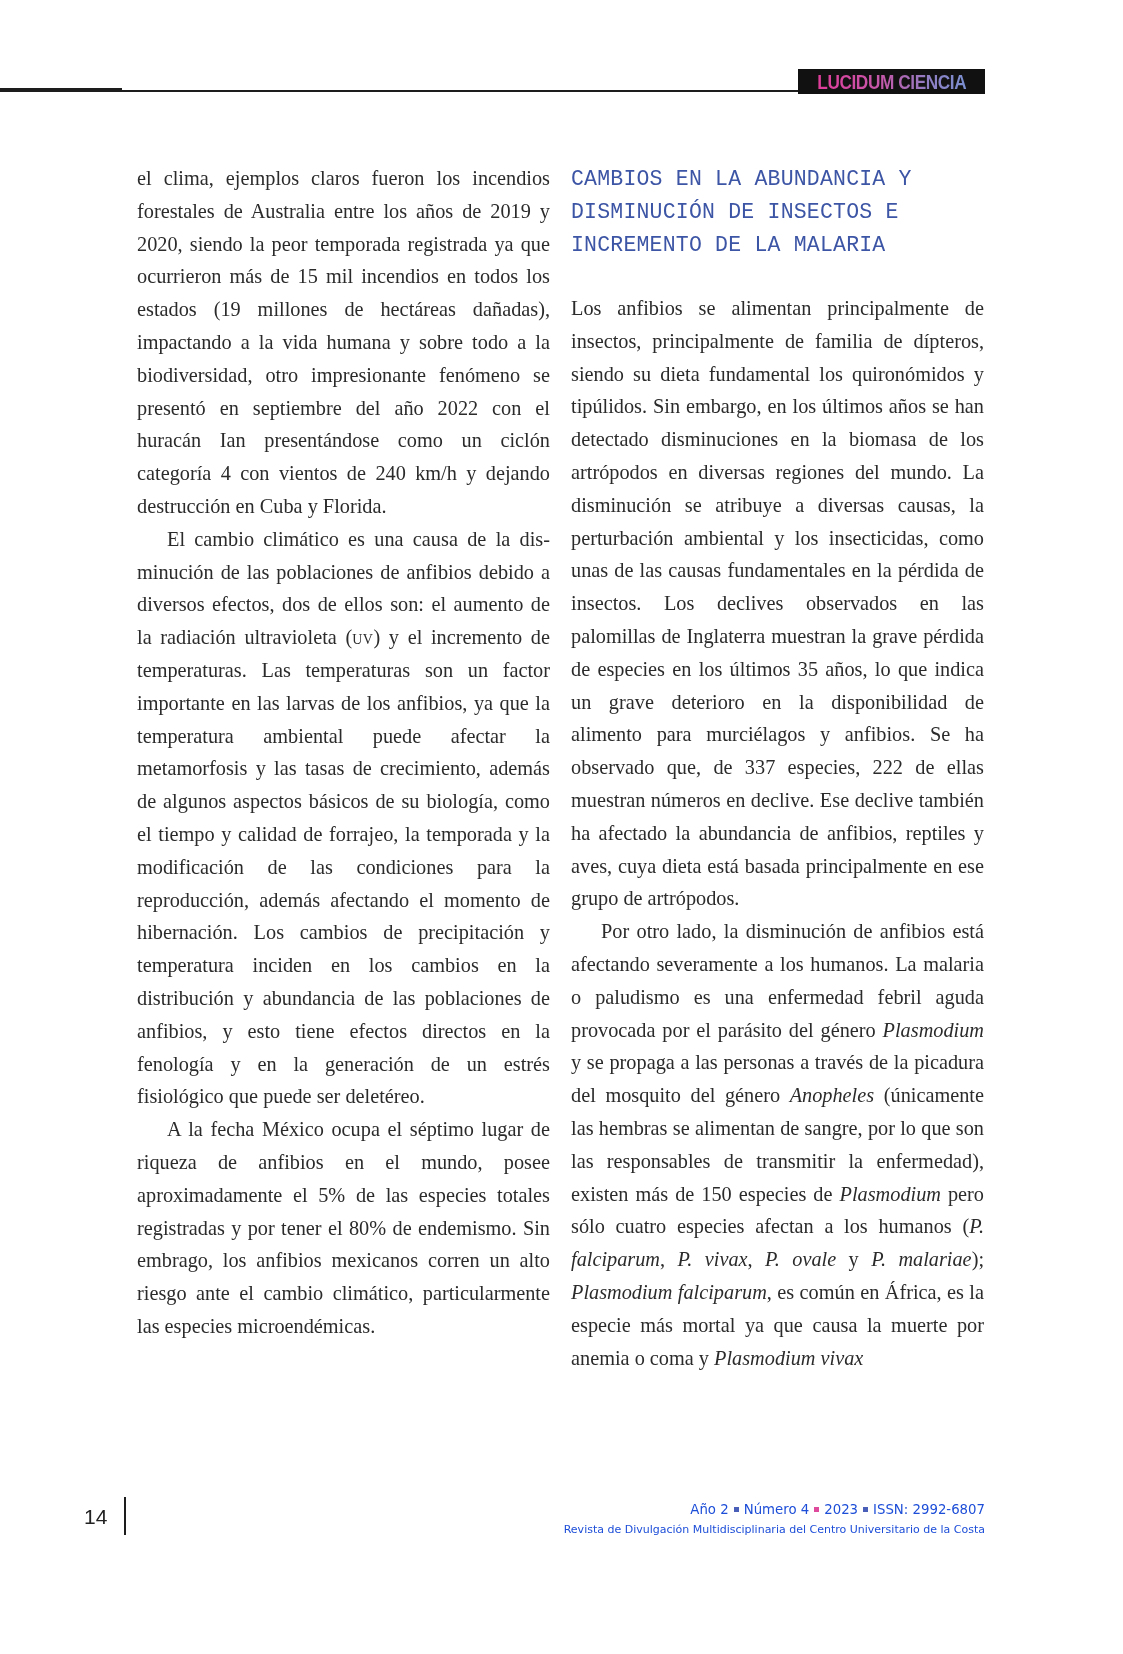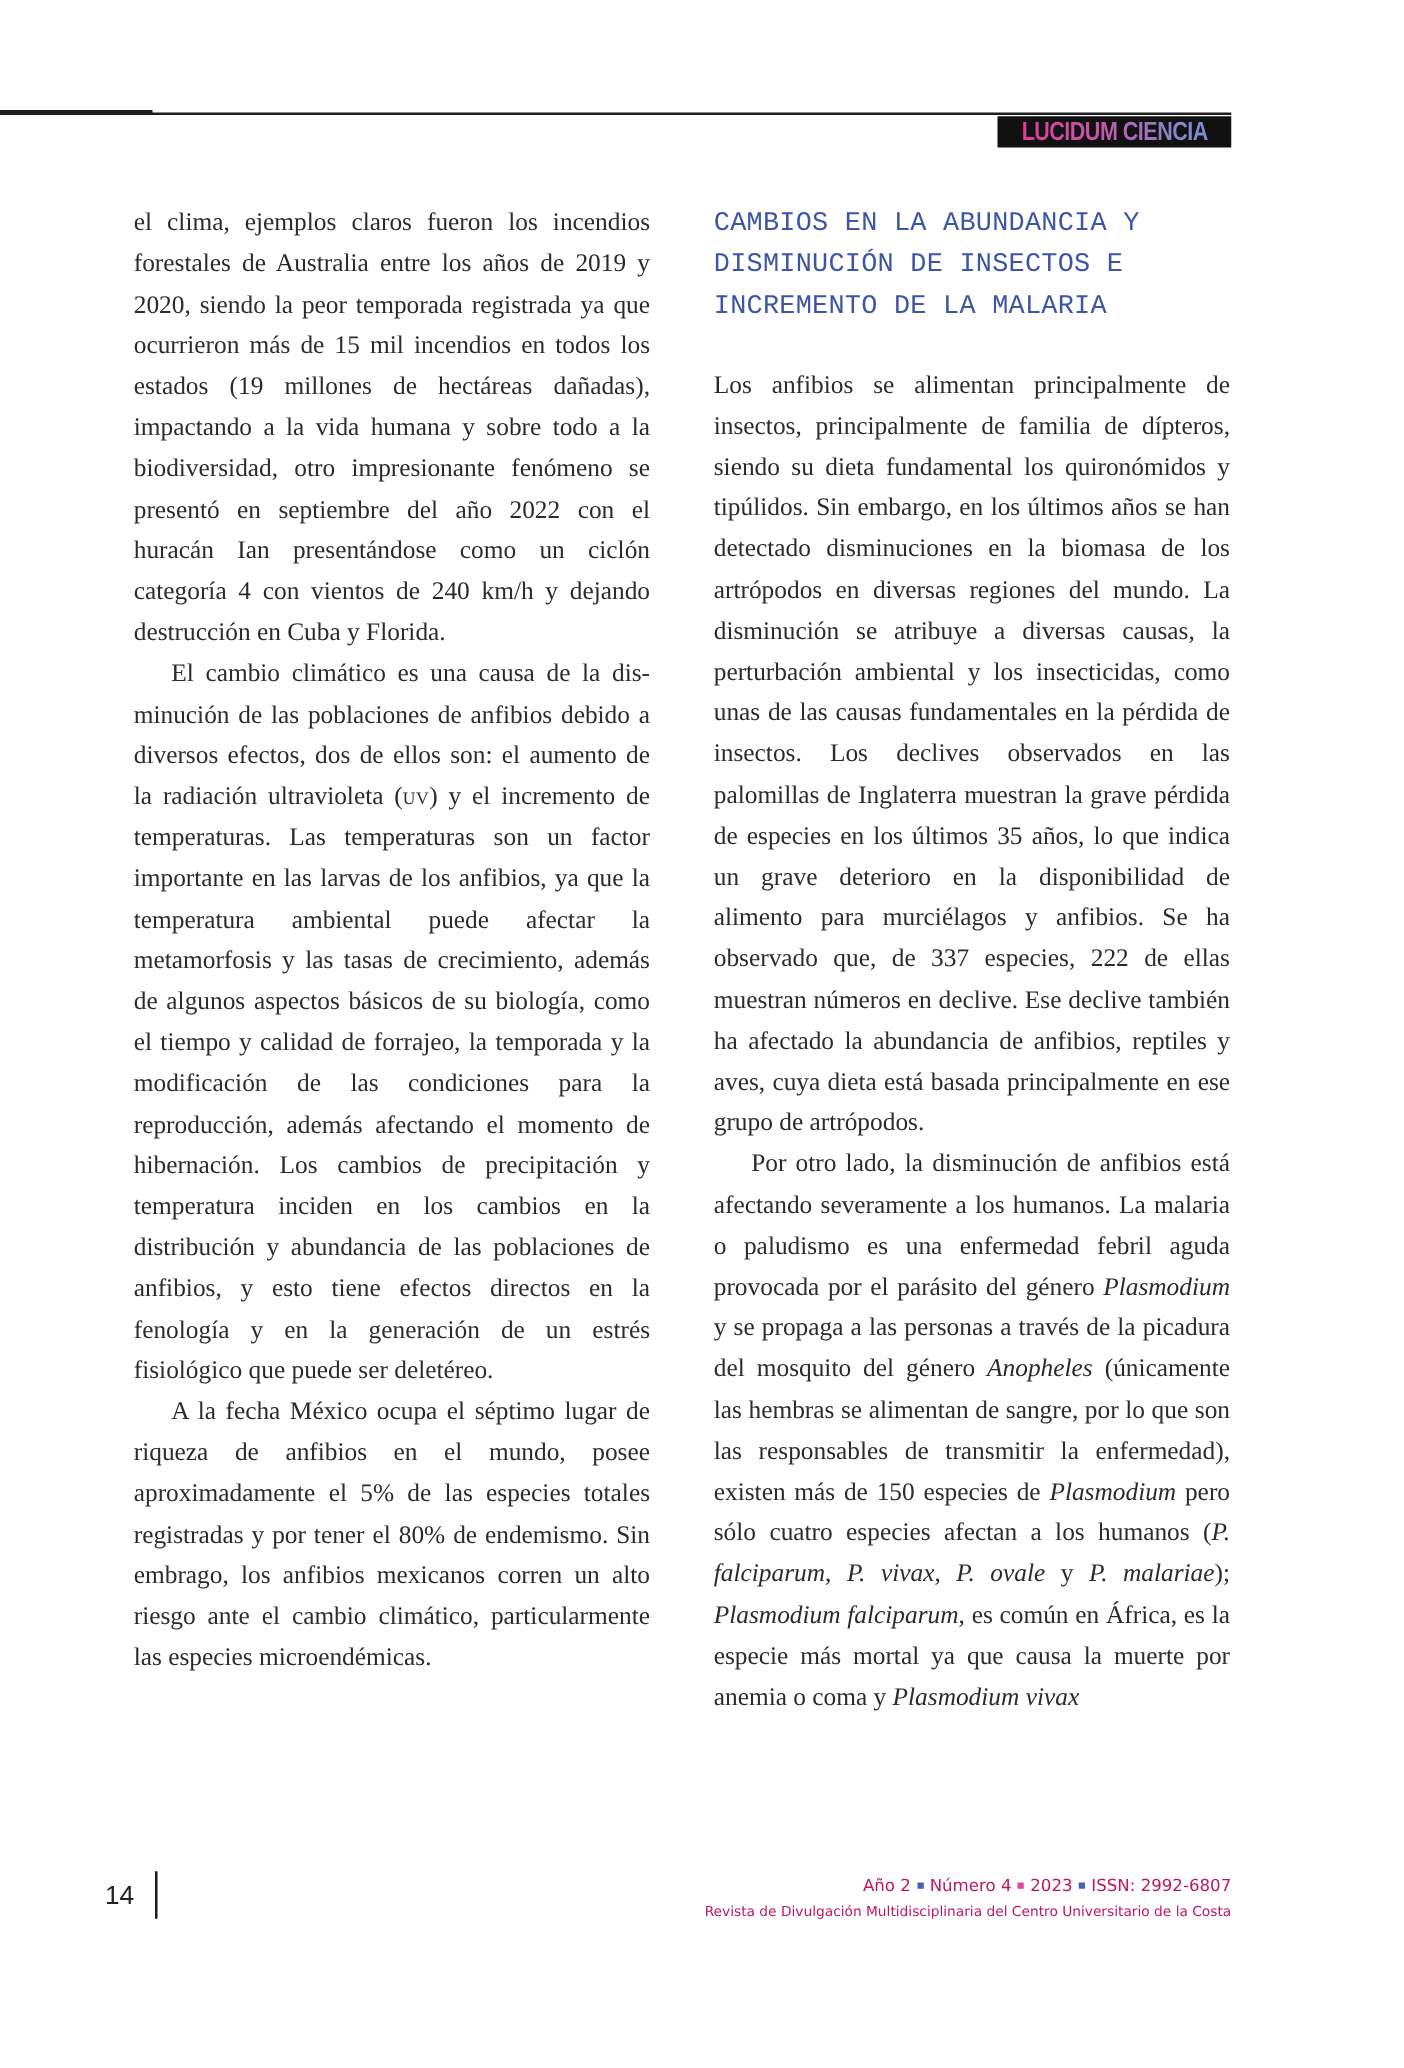--- a/index.html
+++ b/index.html
@@ -1,36 +1,36 @@
 <!DOCTYPE html>
 <html><head>
 <meta charset="utf-8">
 <style>
   html, body { margin:0; padding:0; background:#ffffff; }
   body { width:1123px; height:1654px; position:relative; overflow:hidden; font-family:"DejaVu Serif", "Liberation Serif", serif; color:#2a2a2a; }
 
   .header-rule { position:absolute; left:0; top:90px; width:985px; height:2px; background:#1d1d1d; }
   .header-rule-thick { position:absolute; left:0; top:88px; width:122px; height:4px; background:#1d1d1d; }
-  .logo { position:absolute; left:798px; top:69px; width:187px; height:25px; background:#111111; display:flex; align-items:center; justify-content:center;margin-top:24px; }
+  .logo { position:absolute; left:798px; top:69px; width:187px; height:25px; background:#111111; display:flex; align-items:center; justify-content:center; }
   .logo-text { font-family:"Liberation Sans", sans-serif; font-weight:bold; font-size:21px; letter-spacing:-0.5px; transform:scaleX(0.82); transform-origin:center; white-space:nowrap;
     background:linear-gradient(90deg, #e03c9a 0%, #c25aab 45%, #8f7fc4 75%, #7a8fd0 100%); -webkit-background-clip:text; background-clip:text; color:transparent; }
 
   .col { position:absolute; top:162px; width:413px; font-family:"Liberation Serif", "DejaVu Serif", serif; font-size:20.3px; line-height:32.8px; text-align:justify; color:#2b2b2b; hyphens:manual; }
-  .col-left { left:107px; }
+  .col-left { left:137px; }
   .col-right { left:571px; }
   .col p { margin:0; }
   .col p.indent { text-indent:30px; }
   .sc { font-variant:small-caps; text-transform:lowercase; letter-spacing:0.5px; }
   em { }
 
   .section-title { font-family:Liberation Mono, monospace; font-weight:normal; font-size:21.5px; line-height:33px; color:#3d55a5; text-align:left; margin:0 0 30px 0; letter-spacing:0.2px; padding-top:1px; }
 
   .footer-pagenum { position:absolute; left:84px; top:1505px; font-family:Liberation Sans, sans-serif; font-size:21px; color:#222; }
   .footer-bar { position:absolute; left:124px; top:1497px; width:2px; height:38px; background:#1d1d1d; }
-  .footer-right { position:absolute; right:138px; top:1500px; text-align:right; font-family:"DejaVu Sans", "Liberation Sans", sans-serif; color:#be185d; }
+  .footer-right { position:absolute; right:138px; top:1500px; text-align:right; font-family:"DejaVu Sans", "Liberation Sans", sans-serif; color:#1d4ed8; }
   .footer-line1 { font-size:13.3px; line-height:20px; }
   .footer-line2 { font-size:11px; line-height:20px; }
   .sep { display:inline-block; width:5px; height:5px; margin:0 5px; vertical-align:middle; position:relative; top:-1px; }
   .sep-blue { background:#4a5fb8; }
   .sep-pink { background:#e04a9c; }
 </style>
 </head>
 <body>
 
 <div class="header-rule"></div>

